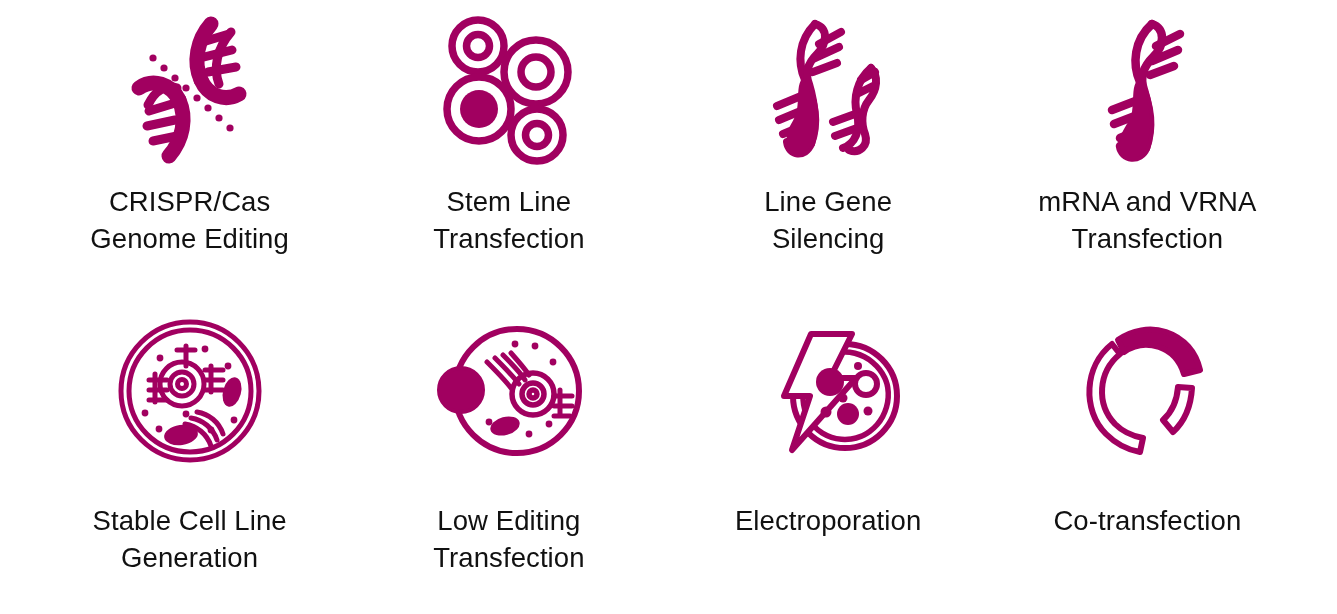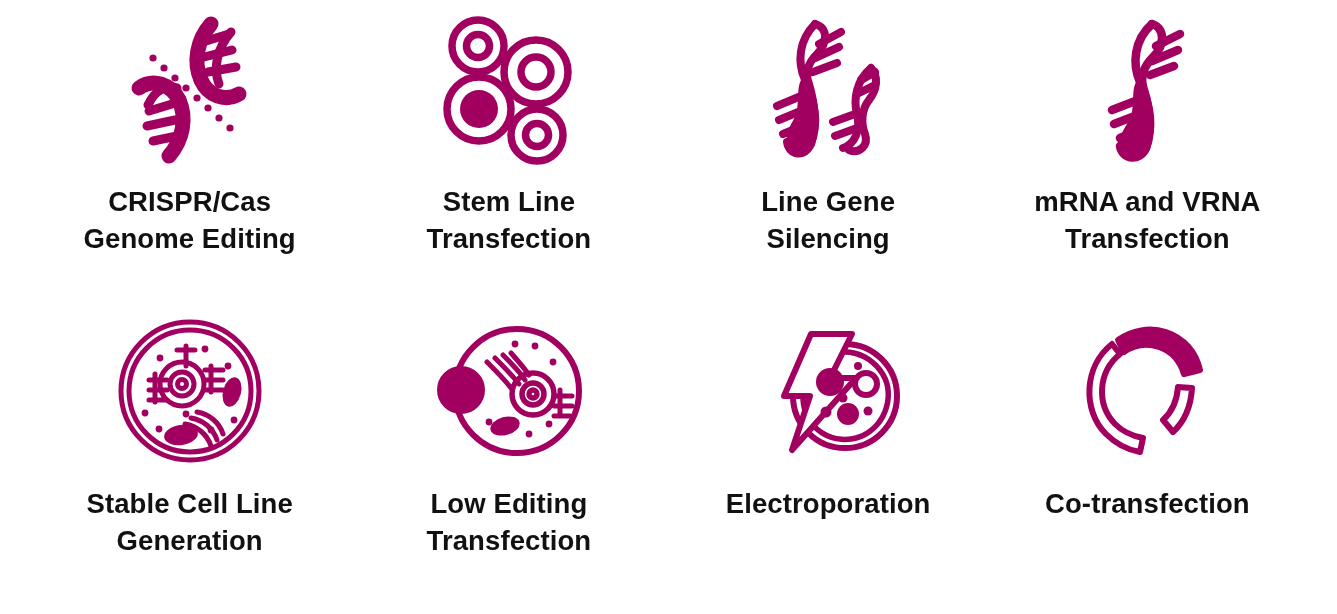--- a/index.html
+++ b/index.html
@@ -36,28 +36,28 @@
   }
   .icon-wrap svg {
     display: block;
   }
   .feature-label {
     margin-top: 10px;
     text-align: center;
     color: #111111;
     font-size: 27.5px;
     line-height: 1.33;
-    font-weight: 700;
+    font-weight: 400;
     letter-spacing: 0.1px;
     max-width: 300px;
     white-space: pre-line;
   }
   
   .row2 .icon-wrap { height: 170px; }
-  .row2 .feature-label { margin-top: 10px; }
+  .row2 .feature-label { margin-top: 27px; }
 </style>
 </head>
 <body>
 
 <div class="feature-grid">
 
   <div class="feature-cell row1">
     <div class="icon-wrap">
       <svg width="170" height="160" viewBox="0 0 170 160" fill="none">
         <g stroke="#a10060" stroke-width="9" stroke-linecap="round" stroke-linejoin="round">

